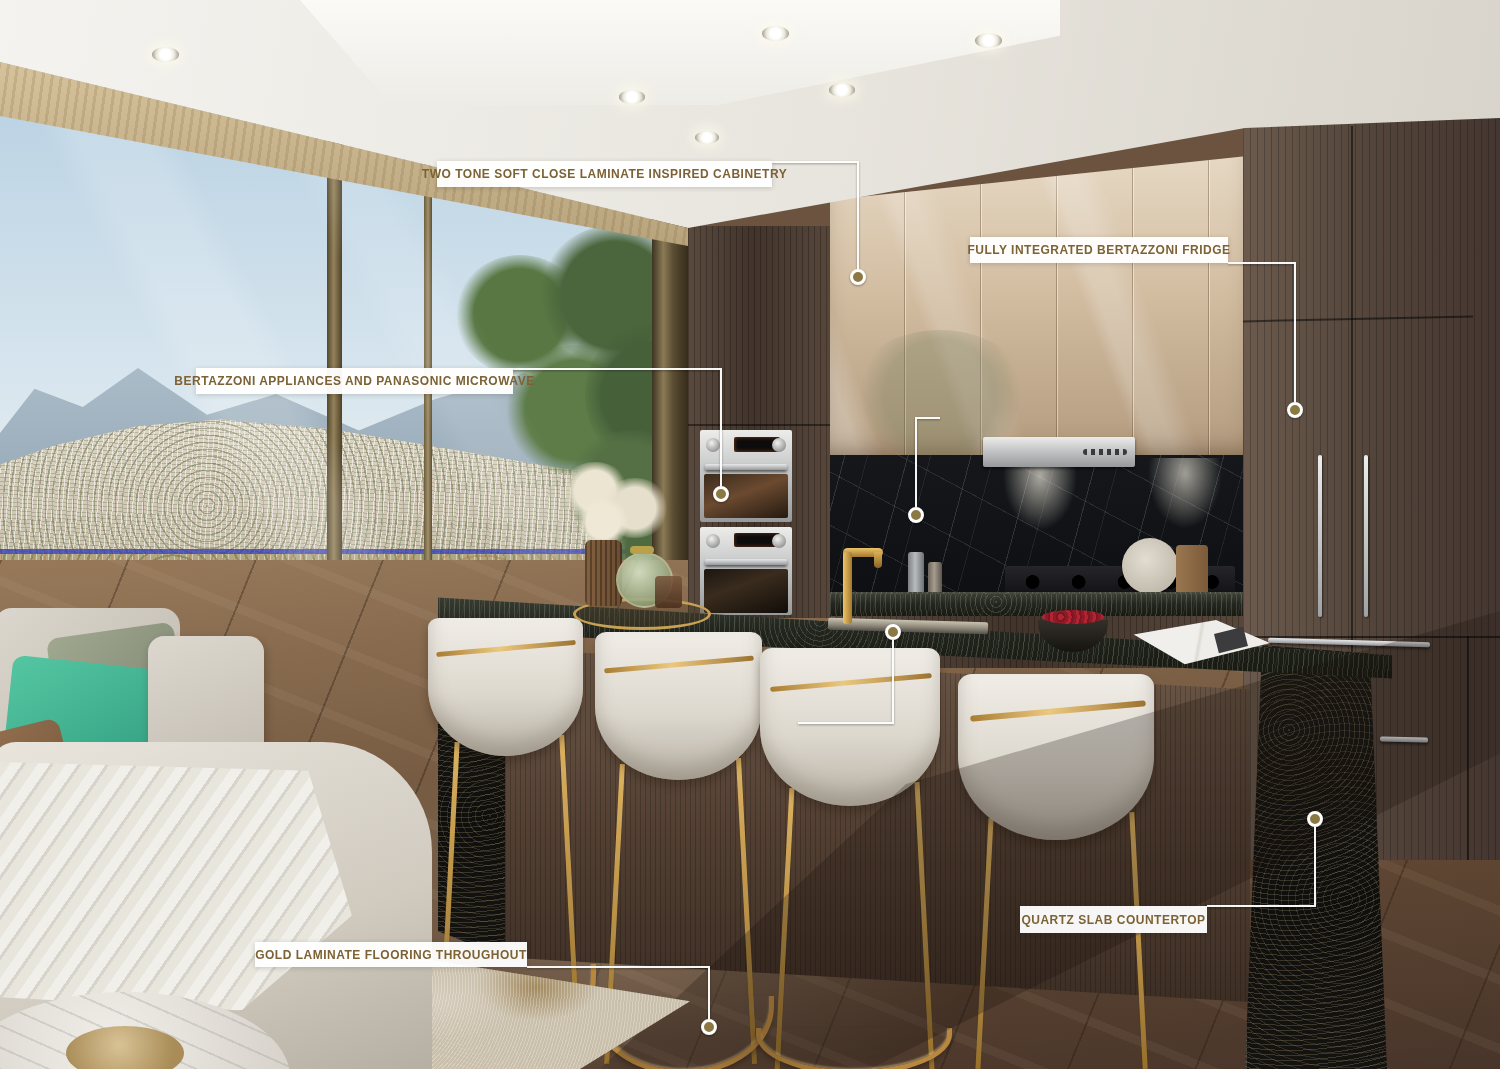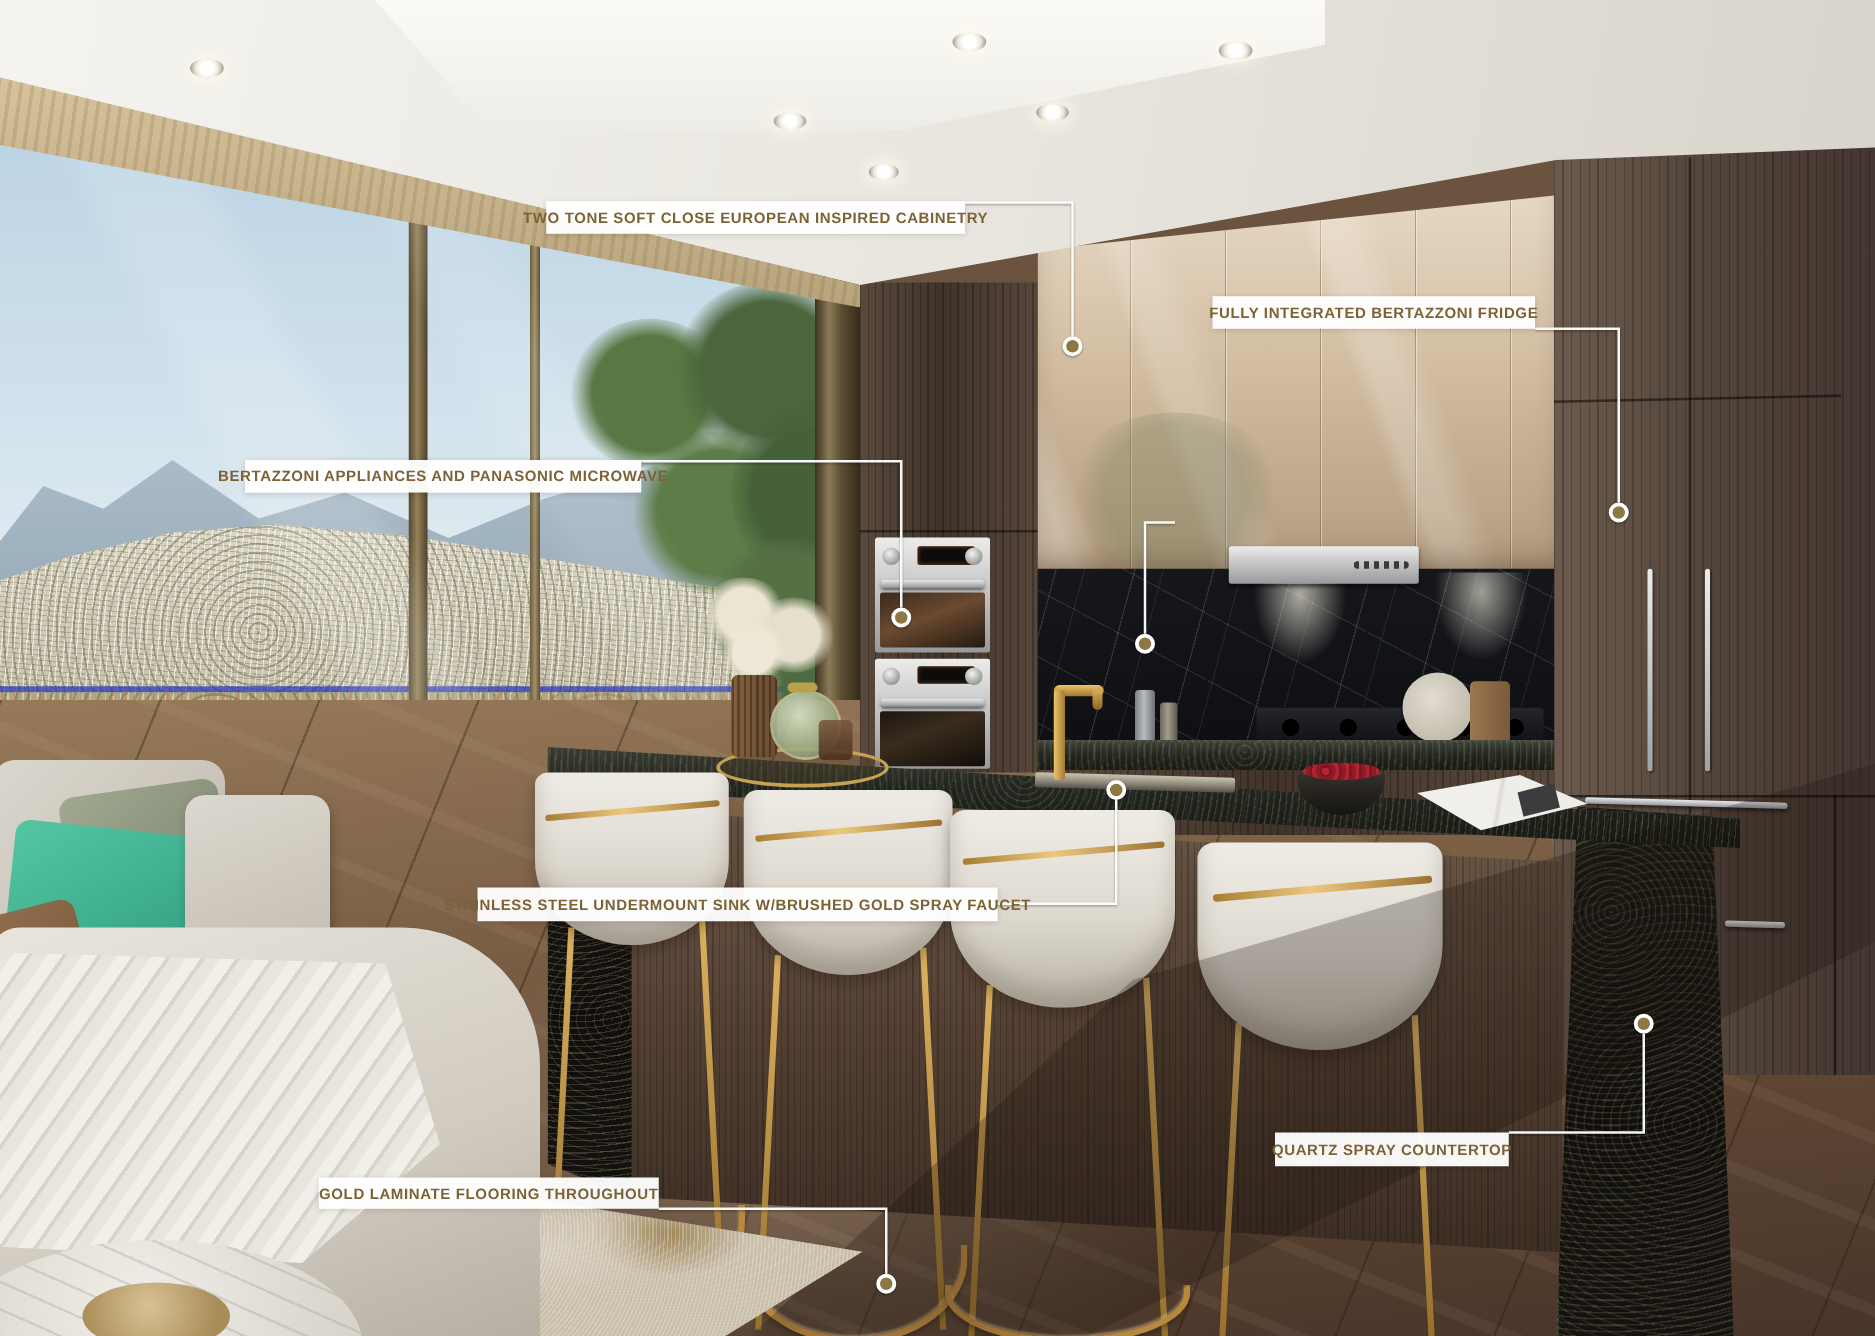--- a/index.html
+++ b/index.html
@@ -270,20 +270,19 @@
       <circle cx="858" cy="277" r="6.5"></circle>
       <circle cx="1295" cy="410" r="6.5"></circle>
       <circle cx="721" cy="494" r="6.5"></circle>
       <circle cx="916" cy="515" r="6.5"></circle>
       <circle cx="893" cy="632" r="6.5"></circle>
       <circle cx="1315" cy="819" r="6.5"></circle>
       <circle cx="709" cy="1027" r="6.5"></circle>
     </g>
   </svg>
 
-  <div class="callout" style="left:437px;top:161px;width:335px;height:26px;">TWO TONE SOFT CLOSE EUROPEAN INSPIRED CABINETRY</div>
+  <div class="callout" style="left:437px;top:161px;width:335px;height:26px;">TWO TONE SOFT CLOSE LAMINATE INSPIRED CABINETRY</div>
   <div class="callout" style="left:196px;top:368px;width:317px;height:26px;">BERTAZZONI APPLIANCES AND PANASONIC MICROWAVE</div>
   <div class="callout" style="left:970px;top:237px;width:258px;height:26px;">FULLY INTEGRATED BERTAZZONI FRIDGE</div>
-  <div class="callout" style="left:382px;top:710px;width:416px;height:27px;">STAINLESS STEEL UNDERMOUNT SINK W/BRUSHED GOLD SPRAY FAUCET</div>
-  <div class="callout" style="left:1020px;top:906px;width:187px;height:27px;">QUARTZ SPRAY COUNTERTOP</div>
+  <div class="callout" style="left:1020px;top:906px;width:187px;height:27px;">QUARTZ SLAB COUNTERTOP</div>
   <div class="callout" style="left:255px;top:942px;width:272px;height:25px;">GOLD LAMINATE FLOORING THROUGHOUT</div>
 
 </div>
 
 </body></html>

